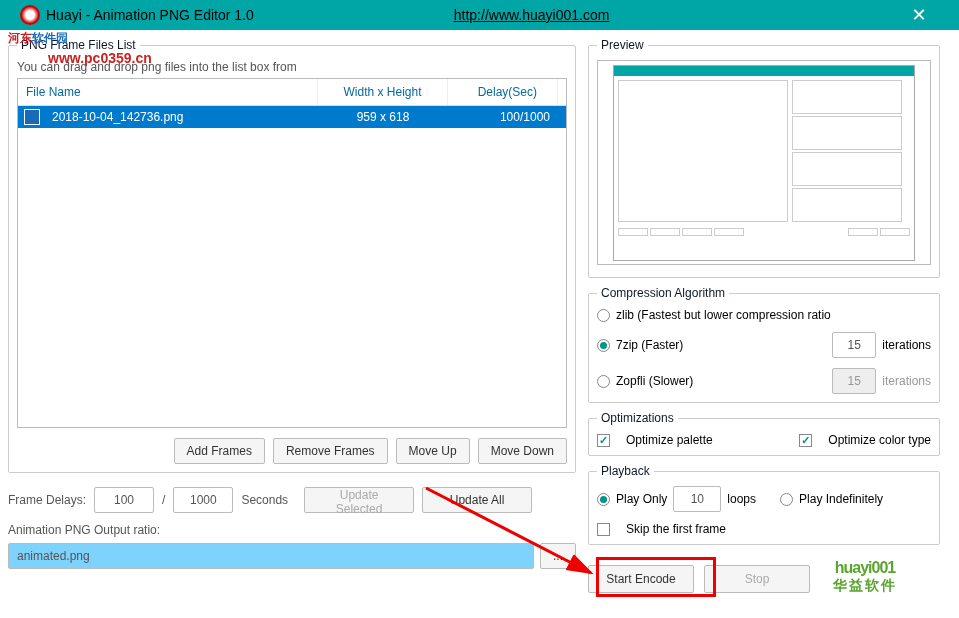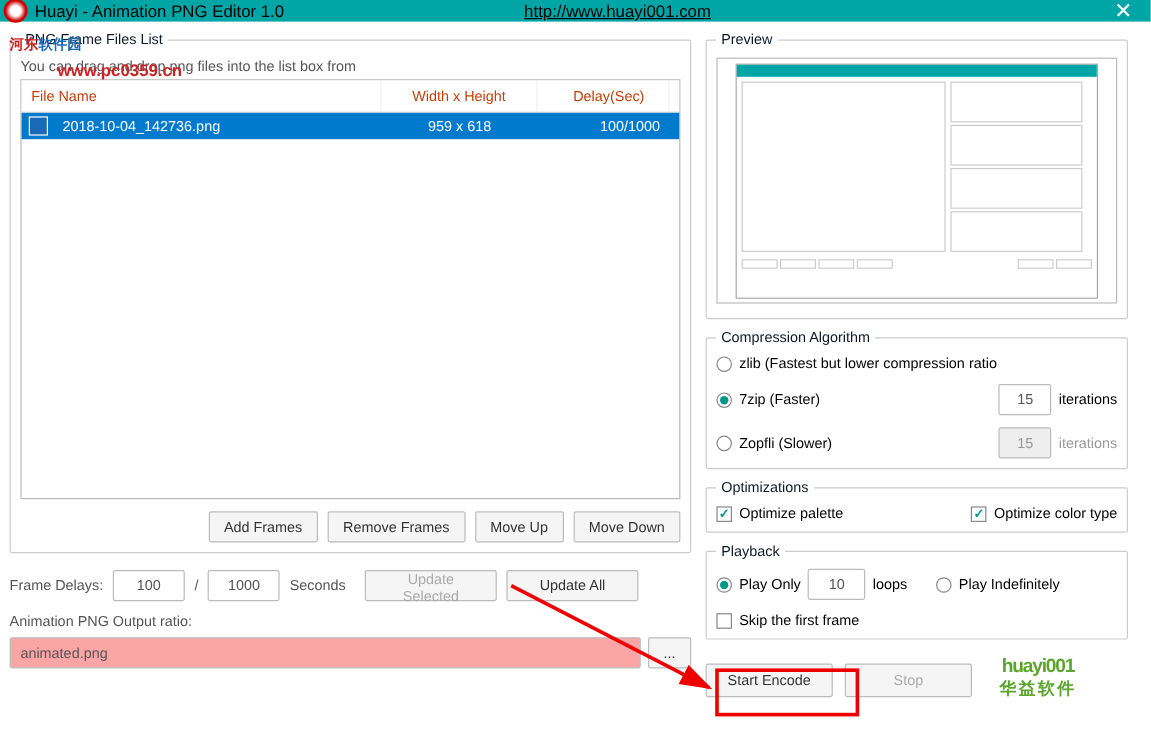--- a/index.html
+++ b/index.html
@@ -1,74 +1,74 @@
 <!DOCTYPE html>
 <html><head>
 <meta charset="utf-8">
 <style>
 * { box-sizing: border-box; margin: 0; padding: 0; font-family: Tahoma, Arial, sans-serif; font-size: 12px; }
 body { width: 959px; height: 618px; background: #fff; position: relative; overflow: hidden; }
-.titlebar { height: 18px; background: #00a5a5; display: flex; align-items: center; padding: 0 3px; color: #000; }
+.titlebar { height: 30px; background: #00a5a5; display: flex; align-items: center; padding: 0 20px; color: #000; }
 .titlebar .icon-area { width: 20px; height: 20px; border-radius: 50%; background: radial-gradient(circle, #fff 30%, #c00 60%); margin-right: 6px; }
 .title-text { font-size: 14px; }
 .title-url { font-size: 14px; margin-left: 200px; text-decoration: underline; }
 .close-btn { margin-left: auto; width: 40px; height: 30px; display: flex; align-items: center; justify-content: center; color: #fff; font-size: 18px; cursor: pointer; }
 .watermark { position: absolute; top: 24px; left: 8px; font-size: 20px; font-weight: bold; z-index: 99; }
 .watermark .red { color: #c22; }
 .watermark .blue { color: #1a6ab8; }
 .watermark-url { position: absolute; top: 50px; left: 48px; color: #c22; font-size: 14px; z-index: 99; font-weight: bold; }
 .main { display: flex; padding: 8px; gap: 12px; height: 588px; }
 .left { width: 568px; display: flex; flex-direction: column; }
 .right { width: 352px; display: flex; flex-direction: column; gap: 8px; }
 fieldset { border: 1px solid #ccc; border-radius: 2px; padding: 8px; }
 legend { color: #0f172a; padding: 0 4px; font-size: 12px; }
 .hint { color: #555; margin-bottom: 4px; }
 .table-box { border: 1px solid #bbb; height: 350px; background: #fff; }
 .table-header { display: flex; background: #fff; border-bottom: 1px solid #ddd; }
-.th { padding: 6px 8px; color: #c2410c; border-right: 1px solid #eee; }
+.th { padding: 6px 8px; color: #0369a1; border-right: 1px solid #eee; }
 .th-name { width: 300px; }
 .th-dim { width: 130px; text-align: center; }
 .th-delay { width: 110px; text-align: right; padding-right: 20px; }
 .row-sel { display: flex; background: #007acc; color: #fff; align-items: center; }
 .row-sel .cell { padding: 4px 8px; }
 .cell-icon { width: 16px; height: 16px; background: #1a6ab8; margin: 2px 4px 2px 6px; border: 1px solid #fff; }
 .cell-name { width: 274px; }
 .cell-dim { width: 130px; text-align: center; }
 .cell-delay { width: 110px; text-align: right; padding-right: 20px; }
 .btn { height: 26px; padding: 0 12px; background: #f5f5f5; border: 1px solid #bbb; border-radius: 2px; cursor: pointer; color: #333; }
 .btn.disabled { color: #aaa; background: #f5f5f5; }
 .btn-row { display: flex; gap: 8px; justify-content: flex-end; margin-top: 10px; }
 .delay-row { display: flex; align-items: center; gap: 8px; margin-top: 14px; }
 .label { color: #555; }
 .input { height: 26px; border: 1px solid #bbb; border-radius: 2px; padding: 0 6px; text-align: center; background: #fff; color:#555; }
 .input.w60 { width: 60px; }
 .input.w50 { width: 48px; }
 .out-label { margin-top: 10px; color: #555; }
 .out-row { display: flex; gap: 6px; margin-top: 6px; }
-.out-input { flex: 1; height: 26px; border: 1px solid #bbb; border-radius: 2px; padding: 0 8px; background:#fca5a5; color:#555; }
+.out-input { flex: 1; height: 26px; border: 1px solid #bbb; border-radius: 2px; padding: 0 8px; background:#7dd3fc; color:#555; }
 .preview-fs { height: 240px; }
 .preview-img { width: 100%; height: 205px; border: 1px solid #bbb; background: #fff; display: flex; align-items: center; justify-content: center; }
 .mini { width: 302px; height: 196px; border: 1px solid #aaa; background: #fff; font-size: 5px; position:relative; }
 .mini-title { height: 10px; background: #00a5a5; width:100%; }
 .mini-body { display:flex; padding:4px; gap:4px; height:150px; }
 .mini-left { width:170px; border:1px solid #ccc; }
 .mini-right { width:110px; display:flex; flex-direction:column; gap:2px; }
 .mini-box { border:1px solid #ccc; flex:1; }
 .mini-controls { height:28px; padding:2px 4px; display:flex; gap:2px; }
 .mini-btn { width:30px; height:8px; border:1px solid #ccc; }
 .comp-opts { display: flex; flex-direction: column; gap: 10px; }
 .radio-row { display: flex; align-items: center; gap: 6px; }
 .radio { width: 13px; height: 13px; border: 1px solid #888; border-radius: 50%; display: flex; align-items: center; justify-content: center; cursor: pointer; }
 .radio.sel::after { content: ''; width: 7px; height: 7px; background: #009688; border-radius: 50%; }
 .iter { display:flex; align-items:center; gap:6px; margin-left:auto; }
 .iter .input { width: 44px; }
 .iter.dis .input { background:#eee; color:#999; }
 .iter.dis .itlabel { color:#999; }
 .opt-row { display: flex; gap: 24px; }
-.check-row { display: flex; align-items: center; gap: 6px; }
+.check-row { display: flex; align-items: center; gap: 16px; }
 .checkbox { width: 13px; height: 13px; border: 1px solid #888; display: flex; align-items: center; justify-content: center; cursor: pointer; }
 .checkbox.sel::after { content: '✓'; font-size: 11px; color: #009688; font-weight: bold; }
 .play-row1 { display:flex; align-items:center; gap:6px; margin-bottom:10px; }
 .encode-row { display:flex; gap:10px; margin-top:6px; align-items: center; }
 .btn.big { width:106px; height:28px; }
 .highlight-box { position:absolute; border:3px solid #e00; pointer-events:none; }
 .arrow-svg { position:absolute; pointer-events:none; }
 .huayi-logo { width:90px; height:40px; display:flex; flex-direction:column; align-items:center; justify-content:flex-start; }
 .huayi-logo .en { color:#5aa52e; font-size:16px; font-weight:bold; letter-spacing:-1px; }
 .huayi-logo .cn { color:#5aa52e; font-size:14px; font-weight:bold; letter-spacing:2px;font-family:Liberation Serif, serif; }

